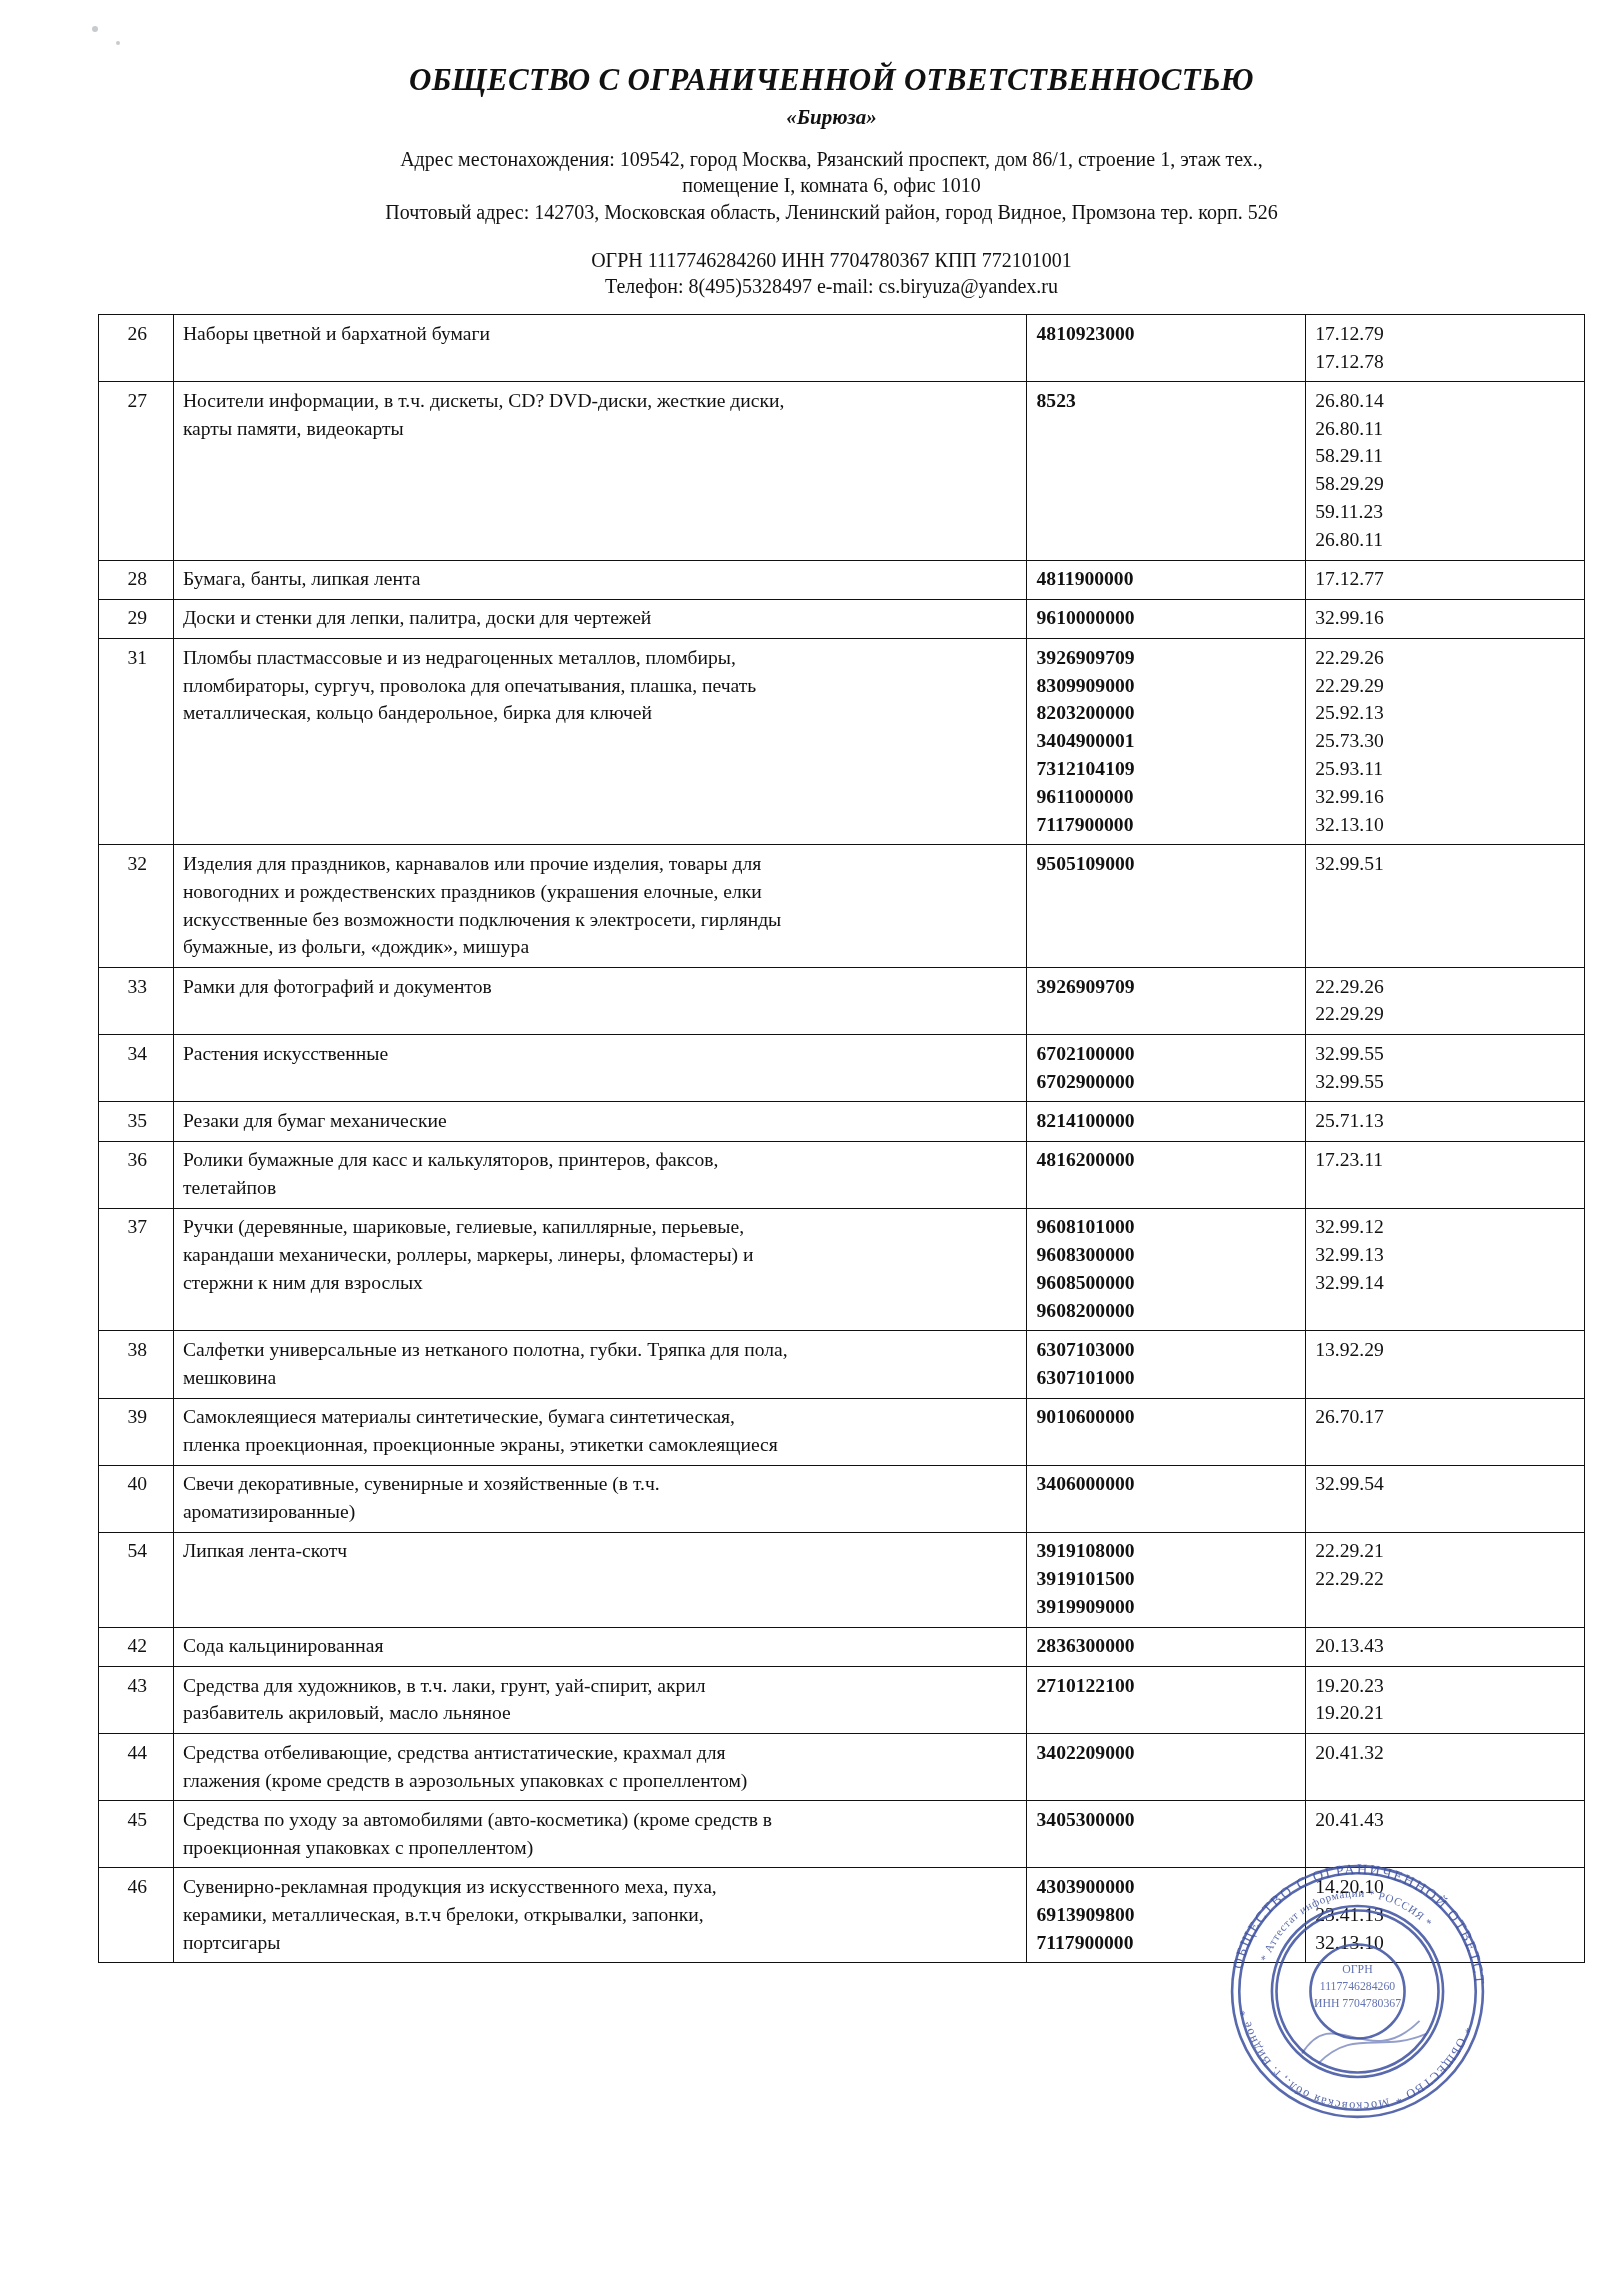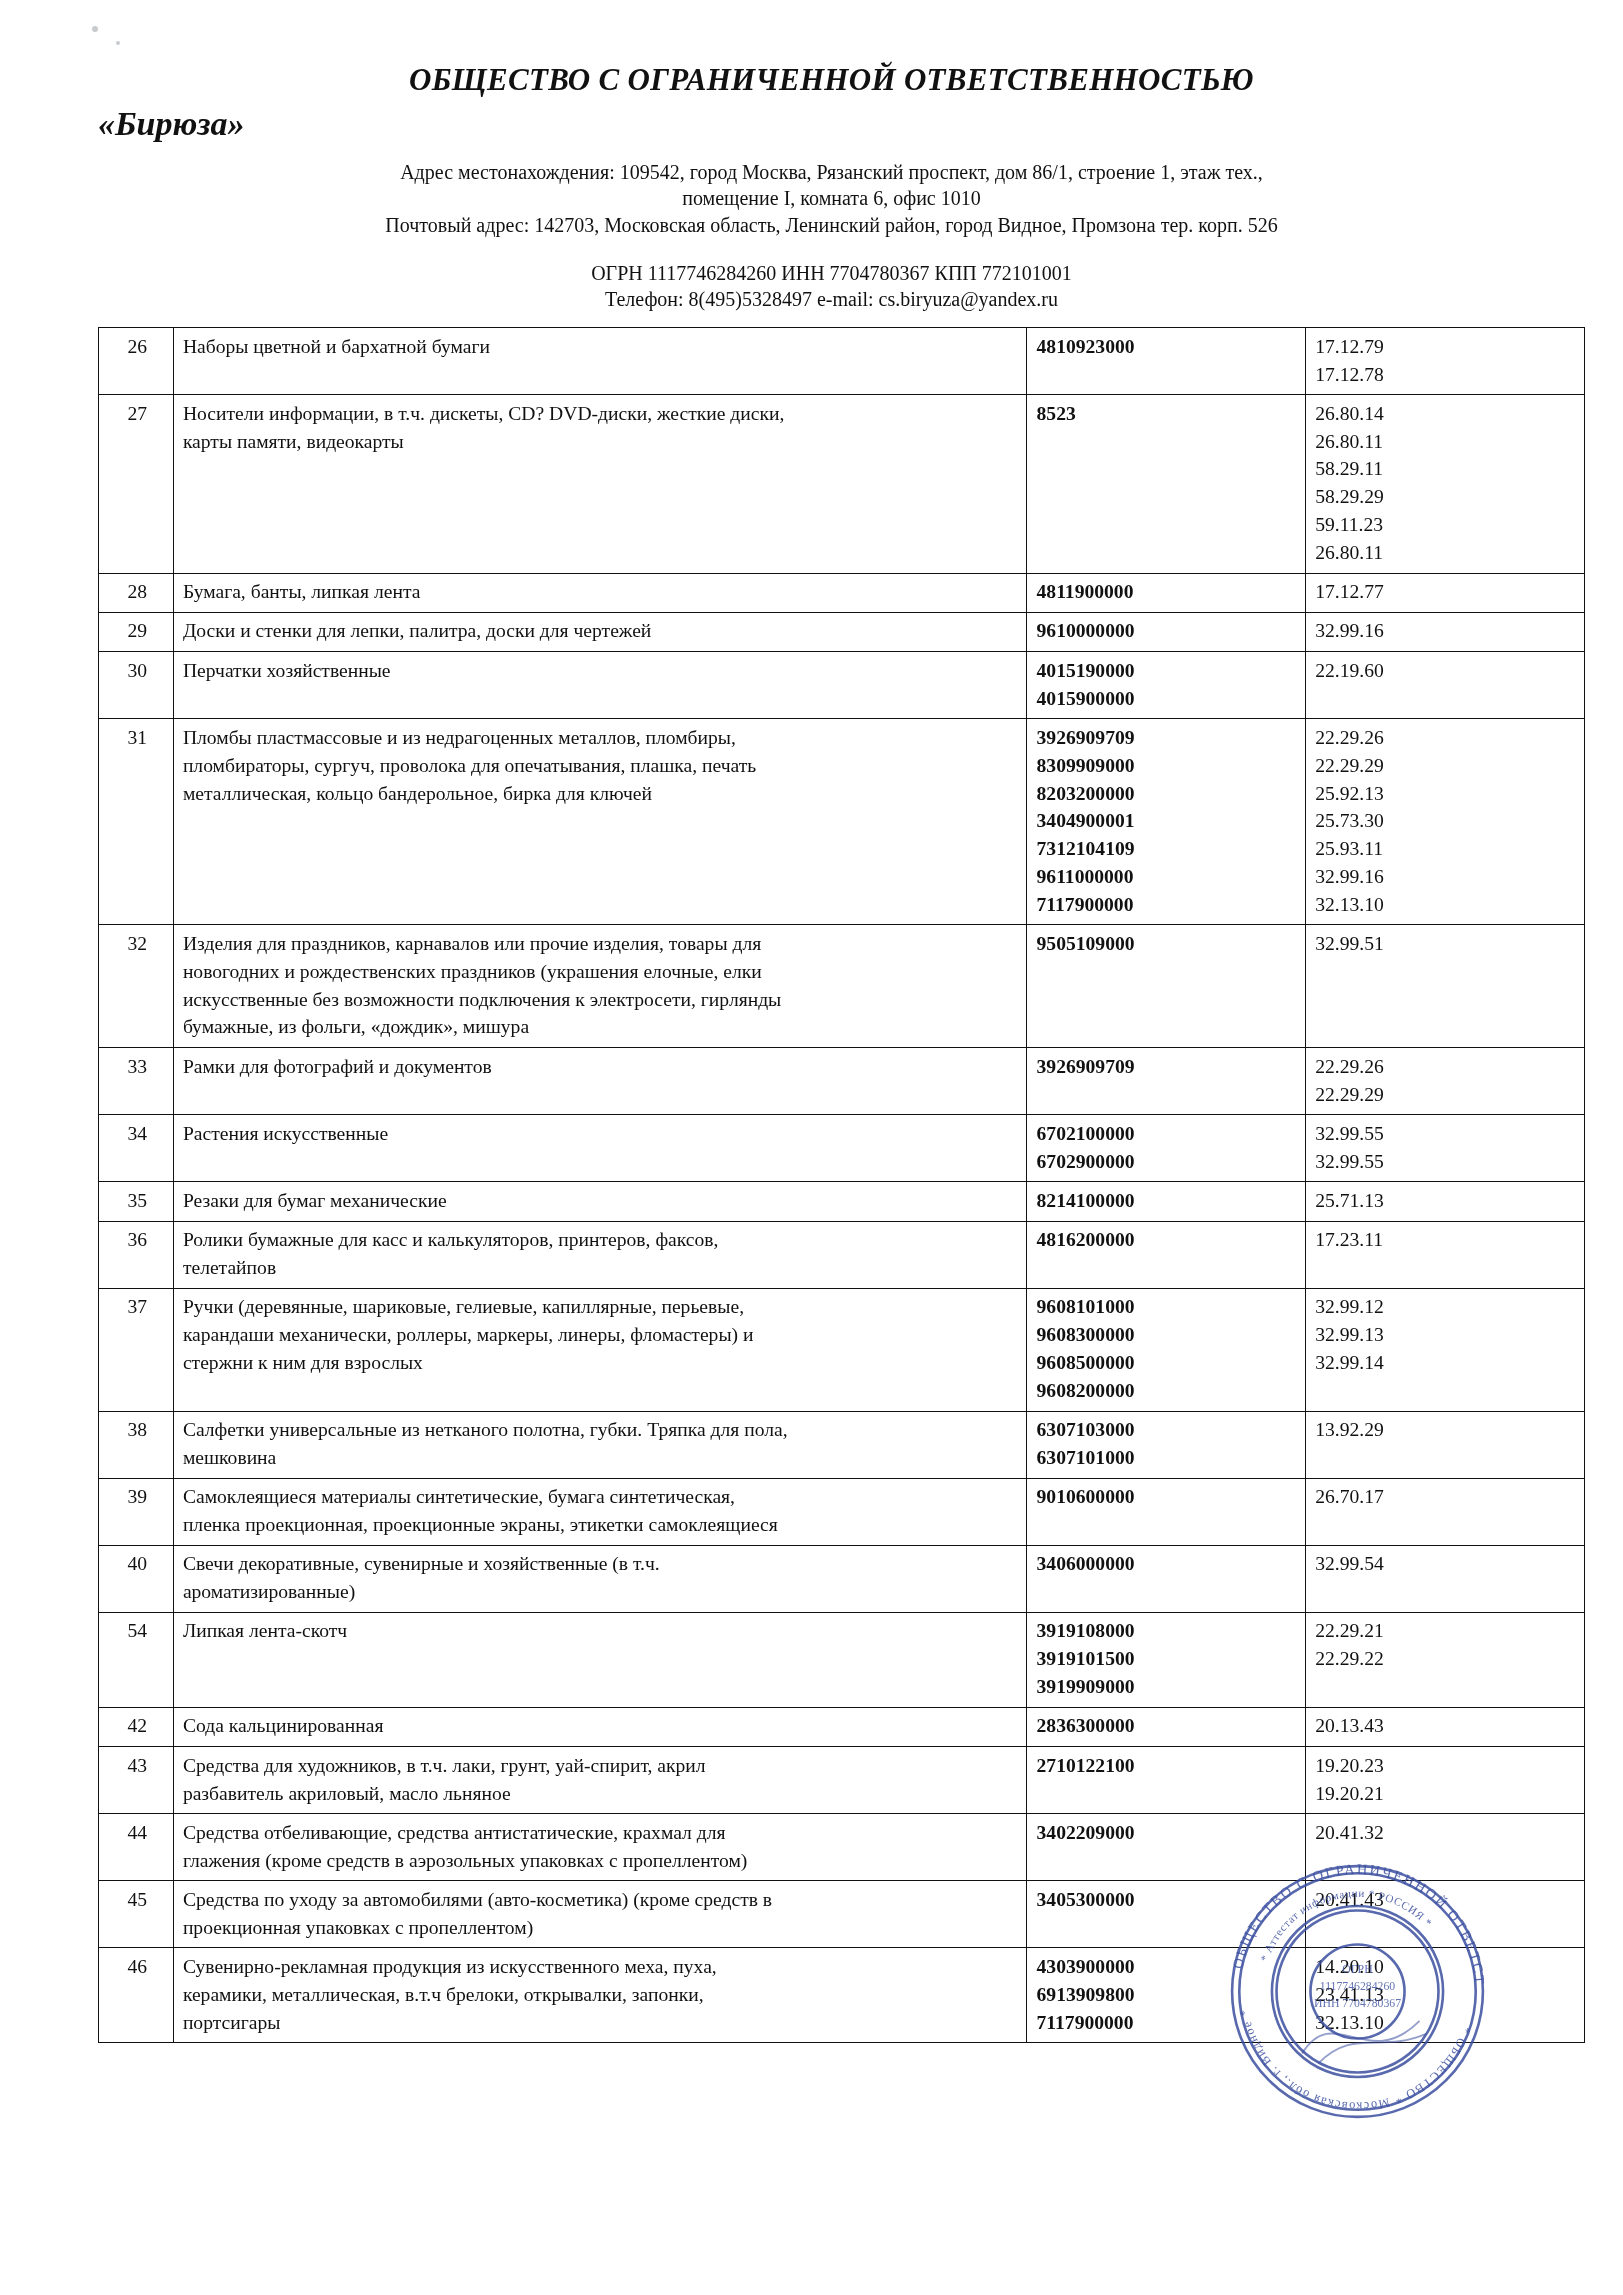--- a/index.html
+++ b/index.html
@@ -27,24 +27,24 @@
   .company-title {
     text-align: center;
     font-weight: bold;
     font-style: italic;
     font-size: 31px;
     letter-spacing: 0.3px;
     line-height: 1.18;
     margin: 0;
   }
   .company-name {
-    text-align: left;
+    text-align: center;
     font-weight: bold;
     font-style: italic;
-    font-size: 34px;
+    font-size: 21px;
     margin: 6.5px 0 0 0;
   }
   .addr-block {
     text-align: center;
     font-size: 20px;
     line-height: 1.32;
     margin-top: 15.7px;
     font-family: Liberation Serif, serif;
   }
   .addr-line { display: block; }
@@ -179,33 +179,20 @@
         <tr>
           <td class="c-num">29</td>
           <td class="c-name">
             <span class="ln">Доски и стенки для лепки, палитра, доски для чертежей</span>
           </td>
           <td class="c-code">
             <span class="ln">9610000000</span>
           </td>
           <td class="c-okpd">
             <span class="ln">32.99.16</span>
-          </td>
-        </tr>
-        <tr>
-          <td class="c-num">30</td>
-          <td class="c-name">
-            <span class="ln">Перчатки хозяйственные</span>
-          </td>
-          <td class="c-code">
-            <span class="ln">4015190000</span>
-            <span class="ln">4015900000</span>
-          </td>
-          <td class="c-okpd">
-            <span class="ln">22.19.60</span>
           </td>
         </tr>
         <tr>
           <td class="c-num">31</td>
           <td class="c-name">
             <span class="ln">Пломбы пластмассовые и из недрагоценных металлов, пломбиры,</span>
             <span class="ln">пломбираторы, сургуч, проволока для опечатывания, плашка, печать</span>
             <span class="ln">металлическая, кольцо бандерольное, бирка для ключей</span>
           </td>
           <td class="c-code">

